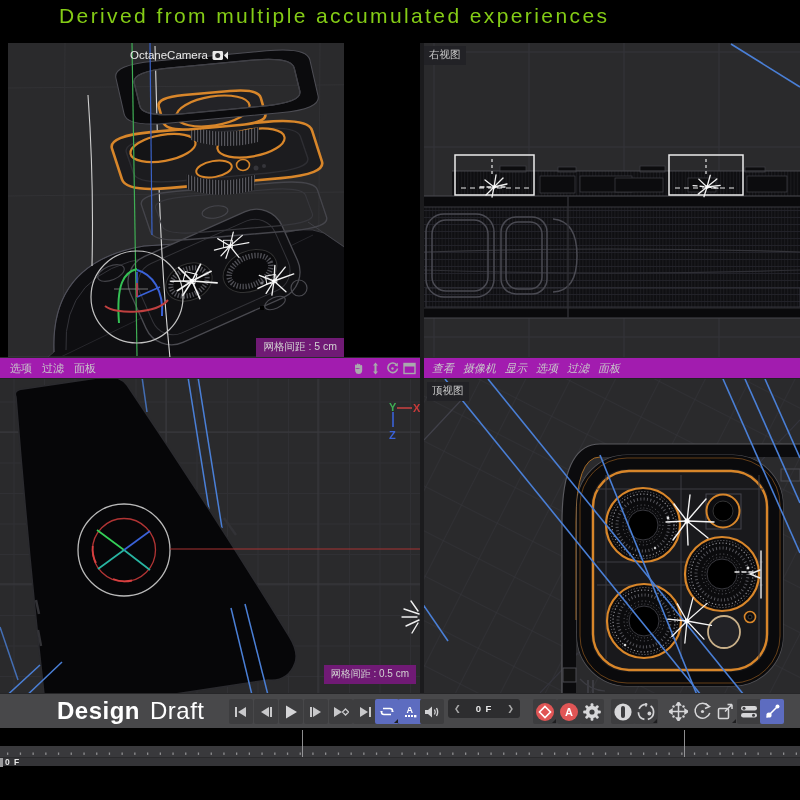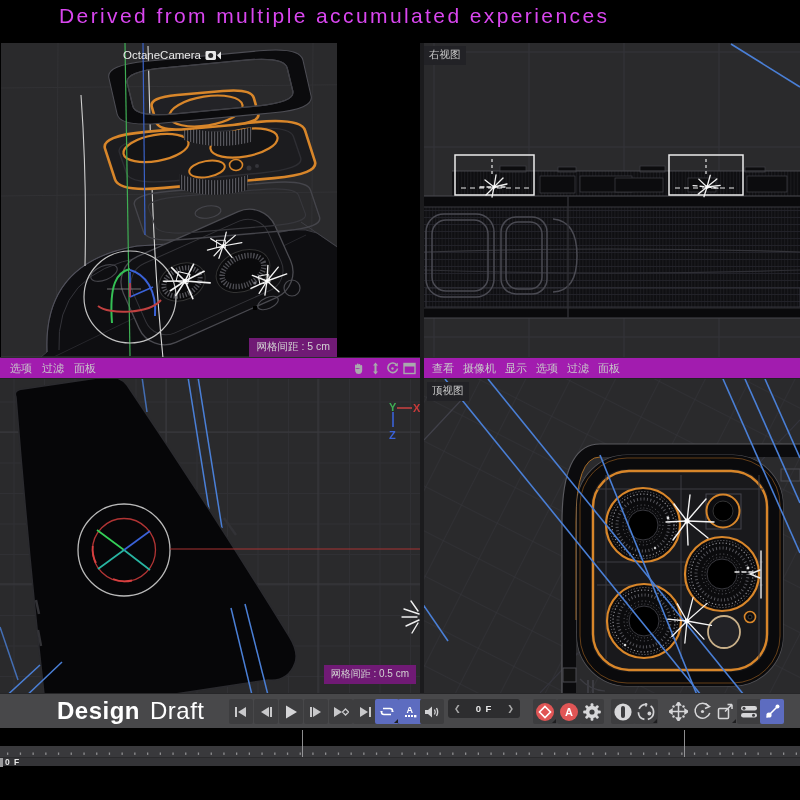--- a/index.html
+++ b/index.html
@@ -3,34 +3,34 @@
 <meta charset="utf-8">
 <style>
   * { margin:0; padding:0; box-sizing:border-box; }
   html,body { width:800px; height:800px; background:#000; overflow:hidden; }
   body { font-family:"Liberation Sans", sans-serif; }
   #stage { position:relative; width:800px; height:800px; background:#000; }
   .abs { position:absolute; }
 
   
   #banner { left:0; top:0; width:800px; height:43px; background:#000; }
-  #banner-title { left:59px; top:4px; font-size:21px; letter-spacing:2.4px; color:#d946ef; white-space:nowrap; }
+  #banner-title { left:59px; top:4px; font-size:21px; letter-spacing:2.4px; color:#84cc16; white-space:nowrap; }
 
   
   .vp { background:#2a2a2c; overflow:hidden; }
-  #vp-persp  { left:1px;   top:43px;  width:336px; height:314px; }
+  #vp-persp  { left:8px;   top:43px;  width:336px; height:314px; }
   #vp-right  { left:424px; top:43px;  width:376px; height:314px; }
   #vp-front  { left:0;   top:379px; width:420px; height:314px; }
   #vp-top    { left:424px; top:379px; width:376px; height:314px; }
   #vdivider  { left:420px; top:43px; width:4px; height:650px; background:#1b1b1d; }
 
   
   .menubar { top:357px; height:22px; background:#a21caf; border-top:1px solid #2c2c2e; border-bottom:1px solid #222224; display:flex; align-items:center; }
   #menubar-left  { left:0; width:420px; }
-  #menubar-right { left:424px; width:376px; }
+  #menubar-right { left:424px; width:376px;font-style:italic; }
   .menu-item { color:#c7c7c9; font-size:11px; margin-left:10px; white-space:nowrap; cursor:default; }
   #menubar-right .menu-item { margin-left:9px; }
   #menubar-right .menu-item:first-child { margin-left:8px; }
   #menubar-left .menu-item:first-child { margin-left:10px; }
   .mb-icons { margin-left:auto; margin-right:4px; display:flex; gap:4px; }
   .mb-icons svg { display:block; }
 
   
   .badge { position:absolute; background:#222226; color:#c9c9c9; font-size:10.5px; padding:2px 5px 3px; white-space:nowrap; }
   .gridbadge { position:absolute; background:#701a75; color:#d2d2d2; font-size:10.5px; padding:2px 7px 3px; white-space:nowrap; }

